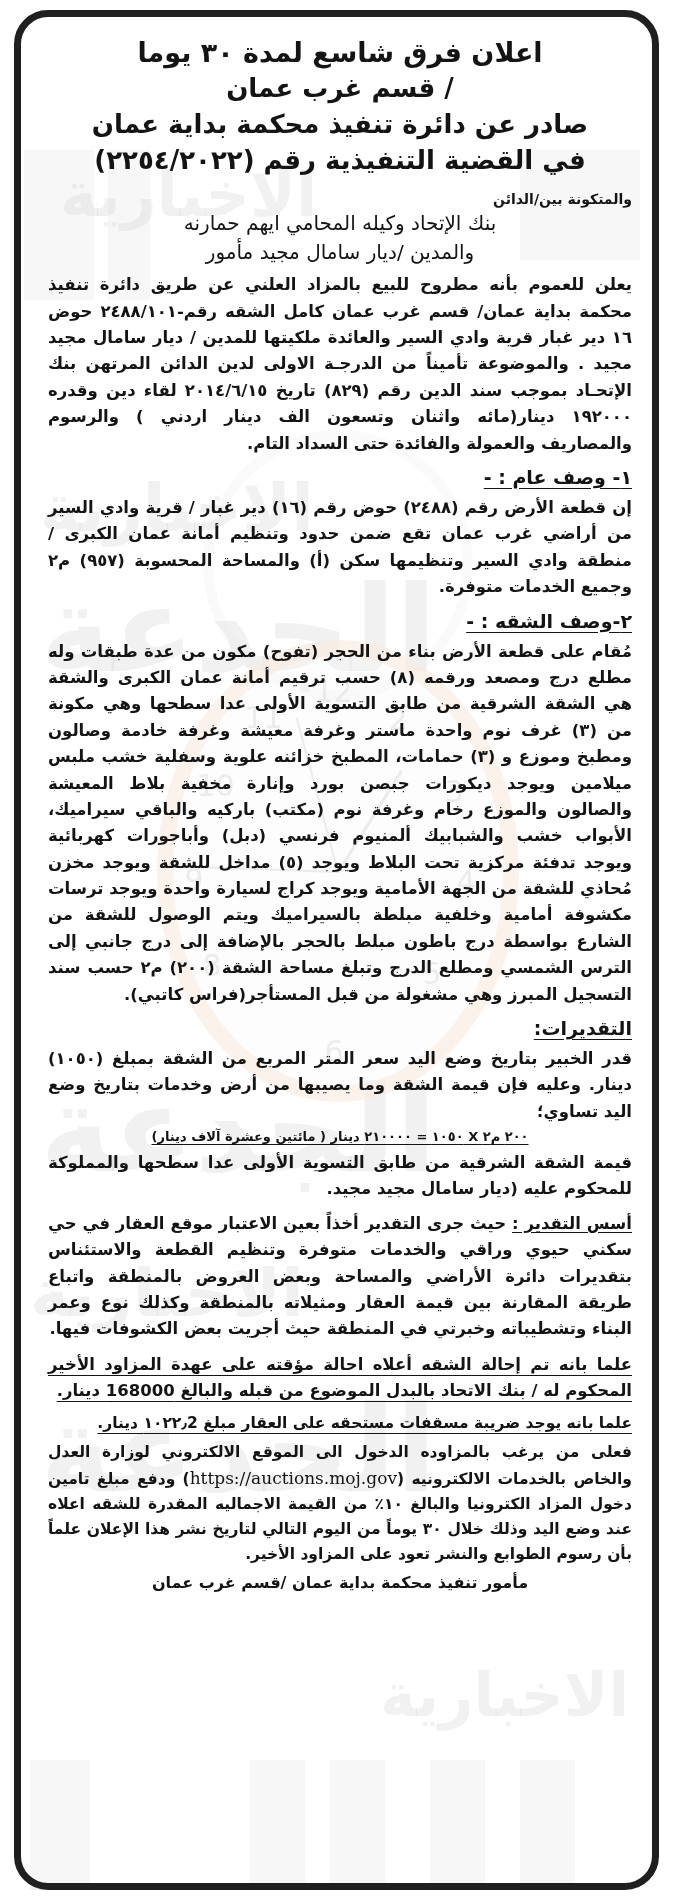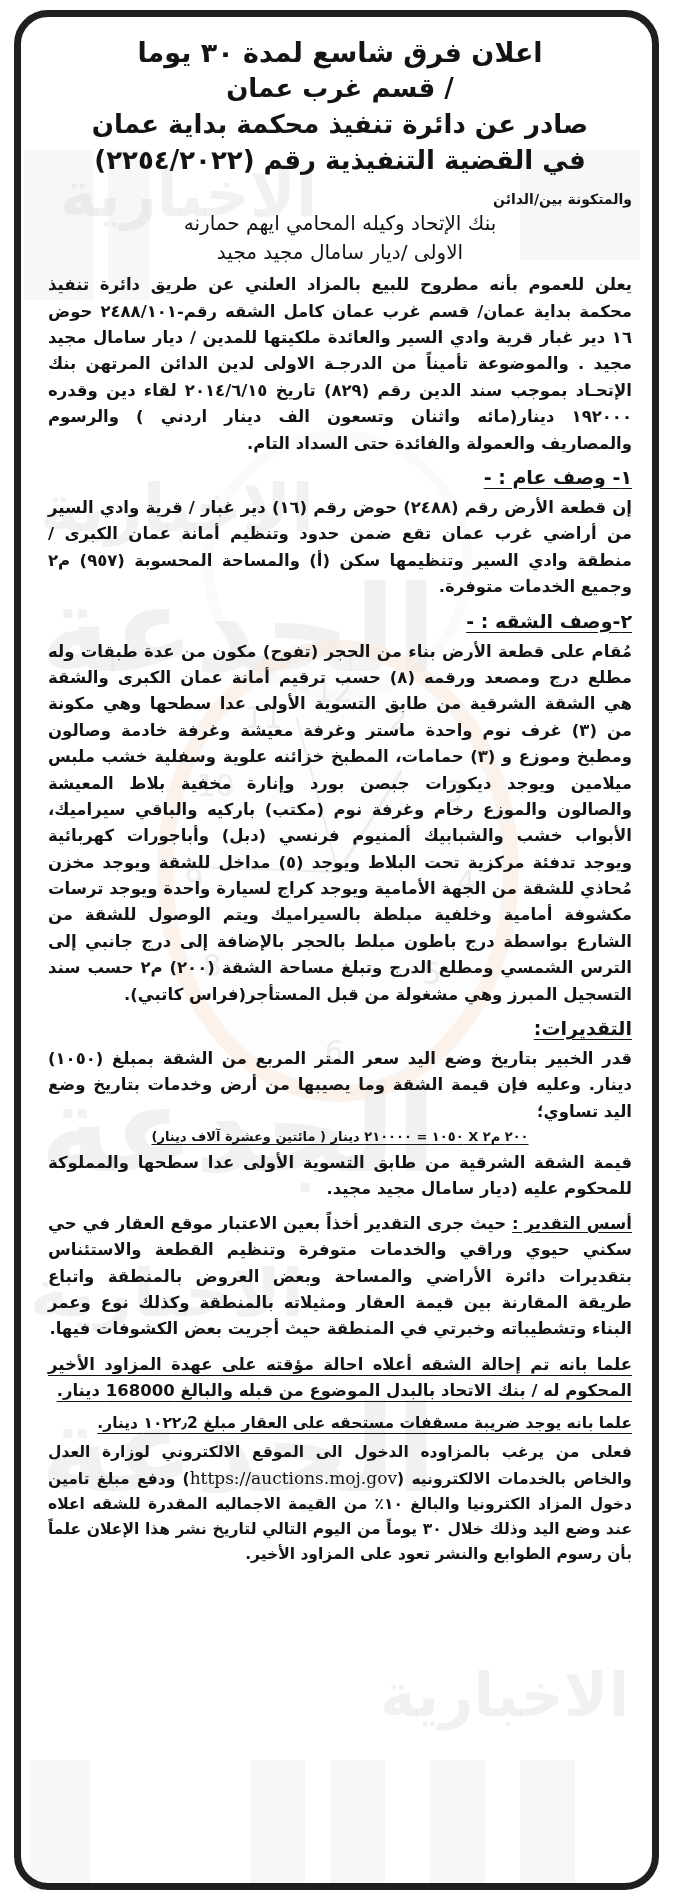--- a/index.html
+++ b/index.html
@@ -221,21 +221,21 @@
 <div class="notice">
   <div class="doc">
 
     <div class="hdr">اعلان فرق شاسع لمدة ٣٠ يوما</div>
     <div class="hdr-2">/ قسم غرب عمان</div>
     <div class="hdr-2">صادر عن دائرة تنفيذ محكمة بداية عمان</div>
     <div class="hdr-2">في القضية التنفيذية رقم (٢٢٥٤/٢٠٢٢)</div>
 
     <div class="sub-small">والمتكونة بين/الدائن</div>
     <div class="party">بنك الإتحاد وكيله المحامي ايهم حمارنه</div>
-    <div class="party second">الاولى /ديار سامال مجيد مجيد</div>
+    <div class="party second">والمدين /ديار سامال مجيد مأمور</div>
 
     <p class="body">يعلن للعموم بأنه مطروح للبيع بالمزاد العلني عن طريق دائرة تنفيذ محكمة بداية عمان/ قسم غرب عمان  كامل الشقه رقم-٢٤٨٨/١٠١ حوض ١٦ دير غبار قرية وادي السير والعائدة ملكيتها للمدين / ديار سامال مجيد مجيد . والموضوعة تأميناً من الدرجـة الاولى لدين الدائن المرتهن بنك الإتحـاد بموجب سند الدين رقم (٨٢٩) تاريخ ٢٠١٤/٦/١٥  لقاء دين وقدره ١٩٢٠٠٠ دينار(مائه واثنان وتسعون الف دينار اردني ) والرسوم والمصاريف والعمولة والفائدة حتى السداد التام.</p>
 
     <div class="sec-head">١- وصف عام : -</div>
     <p class="body">إن قطعة الأرض رقم (٢٤٨٨) حوض رقم (١٦) دير غبار / قرية وادي السير من أراضي غرب عمان تقع ضمن حدود وتنظيم أمانة عمان الكبرى / منطقة وادي السير وتنظيمها سكن (أ) والمساحة المحسوبة (٩٥٧) م٢ وجميع الخدمات متوفرة.</p>
 
     <div class="sec-head">٢-وصف الشقه : -</div>
     <p class="body">مُقام على قطعة الأرض بناء من الحجر (تفوح) مكون من عدة طبقات وله مطلع درج ومصعد ورقمه (٨) حسب ترقيم أمانة عمان الكبرى والشقة هي الشقة الشرقية من طابق التسوية الأولى عدا سطحها وهي مكونة من (٣) غرف نوم واحدة ماستر وغرفة معيشة وغرفة خادمة وصالون ومطبخ وموزع و (٣) حمامات، المطبخ خزائنه علوية وسفلية خشب ملبس ميلامين ويوجد ديكورات جبصن بورد وإنارة مخفية بلاط المعيشة والصالون والموزع رخام وغرفة نوم (مكتب) باركيه والباقي سيراميك، الأبواب خشب والشبابيك ألمنيوم فرنسي (دبل) وأباجورات كهربائية ويوجد تدفئة مركزية تحت البلاط ويوجد (٥) مداخل للشقة ويوجد مخزن مُحاذي للشقة من الجهة الأمامية ويوجد كراج لسيارة واحدة ويوجد ترسات مكشوفة أمامية وخلفية مبلطة بالسيراميك ويتم الوصول للشقة من الشارع بواسطة درج باطون مبلط بالحجر بالإضافة إلى درج جانبي إلى الترس الشمسي ومطلع الدرج وتبلغ مساحة الشقة (٢٠٠) م٢ حسب سند التسجيل المبرز وهي مشغولة من قبل المستأجر(فراس كاتبي).</p>
 
     <div class="sec-head">التقديرات:</div>
@@ -246,15 +246,16 @@
     <p class="body" style="margin-top:2px;">قيمة الشقة الشرقية من طابق التسوية الأولى عدا سطحها والمملوكة للمحكوم عليه (ديار سامال مجيد مجيد.</p>
 
     <p class="body" style="margin-top:8px;"><span class="inline-u">أسس التقدير :</span> <span>حيث جرى التقدير أخذاً بعين الاعتبار موقع العقار في حي سكني حيوي وراقي والخدمات متوفرة وتنظيم القطعة والاستئناس بتقديرات دائرة الأراضي والمساحة وبعض العروض بالمنطقة واتباع طريقة المقارنة بين قيمة العقار ومثيلاته بالمنطقة وكذلك نوع وعمر البناء وتشطيباته وخبرتي في المنطقة حيث أجريت بعض الكشوفات فيها.</span></p>
 
     <p class="body u" style="margin-top:9px;">علما بانه تم إحالة الشقه أعلاه احالة مؤقته على عهدة المزاود الأخير المحكوم له / بنك الاتحاد بالبدل الموضوع من قبله والبالغ 168000 دينار.</p>
 
     <p class="body u" style="margin-top:6px;font-size:15.5px;">علما بانه يوجد ضريبة مسقفات مستحقه على العقار مبلغ ١٠٢٢٫2 دينار.</p>
 
     <p class="body" style="margin-top:5px;font-size:15.5px;"><span>فعلى من يرغب بالمزاوده الدخول الى الموقع الالكتروني لوزارة العدل والخاص بالخدمات الالكترونيه (</span><span class="url">https://auctions.moj.gov</span><span>) ودفع مبلغ تامين دخول المزاد الكترونيا والبالغ ١٠٪ من القيمة الاجماليه  المقدرة للشقه اعلاه عند وضع اليد وذلك خلال  ٣٠ يوماً من اليوم التالي لتاريخ نشر هذا الإعلان علماً بأن رسوم الطوابع والنشر تعود على المزاود الأخير.</span></p>
 
+    <div class="signoff">مأمور تنفيذ محكمة بداية عمان /قسم غرب عمان</div>
 
   </div>
 </div>
 
 </body></html>

